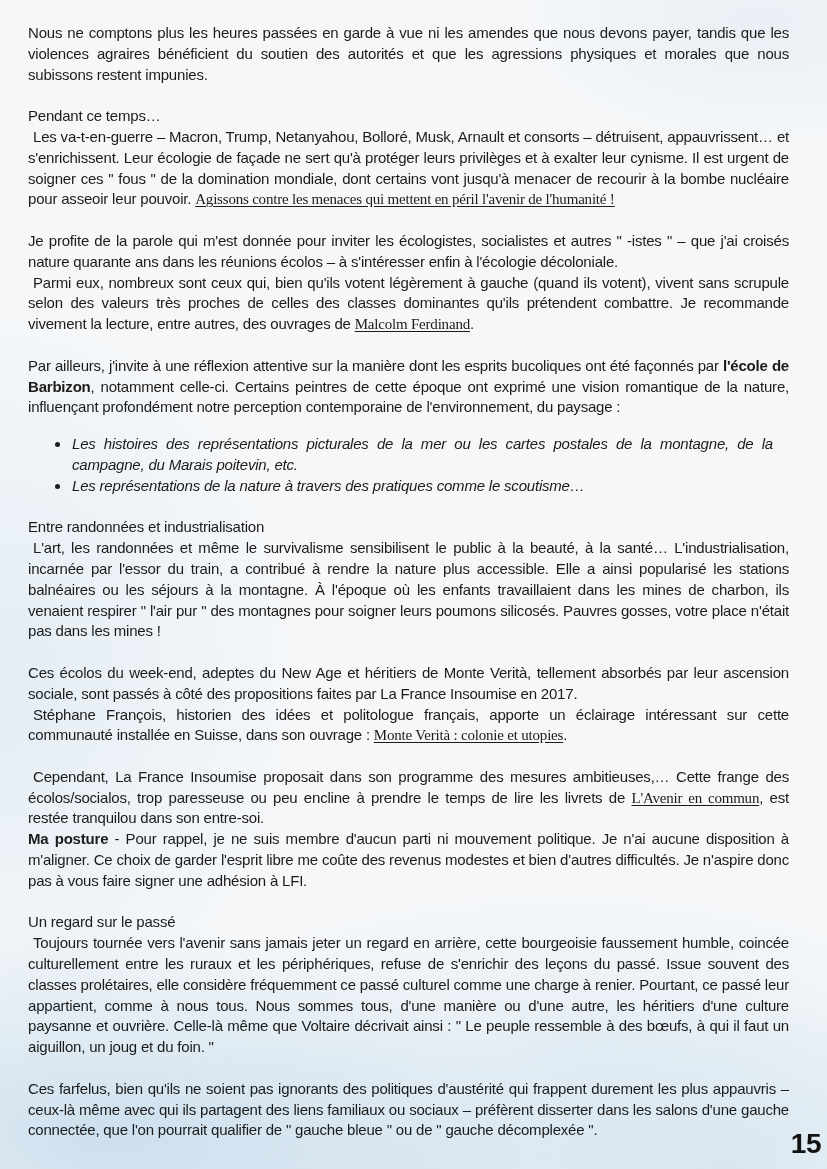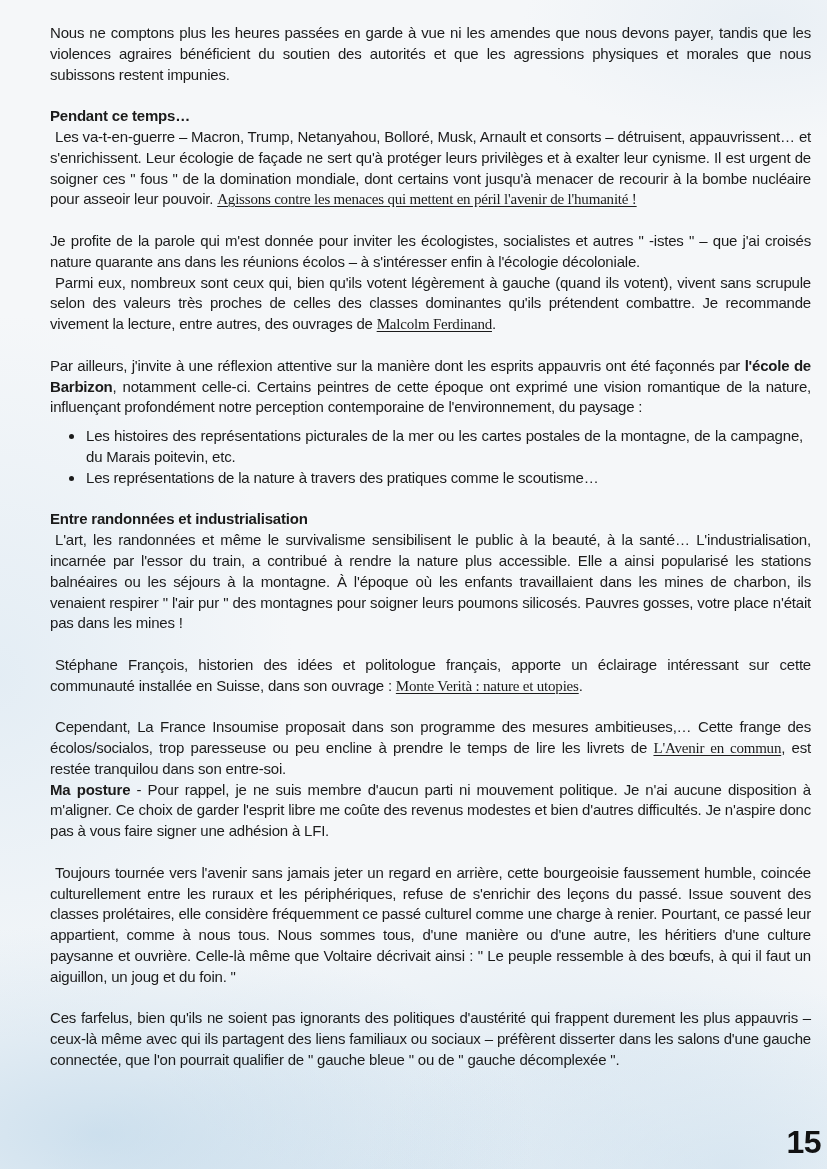--- a/index.html
+++ b/index.html
@@ -16,55 +16,56 @@
       radial-gradient(ellipse 620px 300px at 12% 97%, rgba(173,205,228,0.55), rgba(173,205,228,0) 70%),
       radial-gradient(ellipse 520px 260px at 88% 100%, rgba(184,212,232,0.45), rgba(184,212,232,0) 70%),
       radial-gradient(ellipse 420px 520px at 0% 58%, rgba(203,223,238,0.42), rgba(203,223,238,0) 70%),
       radial-gradient(ellipse 560px 220px at 68% 90%, rgba(197,219,236,0.35), rgba(197,219,236,0) 72%),
       radial-gradient(ellipse 340px 170px at 92% 2%, rgba(214,227,238,0.40), rgba(214,227,238,0) 70%),
       radial-gradient(ellipse 500px 260px at 45% 104%, rgba(188,214,233,0.40), rgba(188,214,233,0) 70%),
       #f5f7f9;
   }
   .content {
     position: absolute;
-    left: 50px; top: 23px; width: 761px;
+    left: 28px; top: 23px; width: 761px;
     color: #1b1b1b;
     font-size: 15px;
     line-height: 20.8px;
     letter-spacing: -0.2px;
     text-align: justify;
   }
   .section { margin: 0 0 20.8px 0; }
   .section:last-child { margin-bottom: 16px; }
   .para { margin: 0; }
   .heading {
     margin: 0;
     font-size: 15px;
-    font-weight: 700;
+    font-weight: 400;
     line-height: 20.8px;
     text-align: left;
   }
   ul.bullets {
-    margin: 8px;
+    margin: 16px;
     padding-left: 27px;
     list-style: disc;
+    font-style: italic;
   }
   ul.bullets li { padding-left: 1px; }
   .doc-link {
     color: inherit;
     text-decoration: underline;
     text-underline-offset: 2px;
     cursor: pointer;
     font-family: Liberation Serif, serif;
   }
   strong { font-weight: 700; }
   .page-number {
     position: absolute;
     right: 6px; bottom: 11px;
-    font-size: 32px;
+    font-size: 28px;
     font-weight: 700;
     letter-spacing: -0.5px;
     color: #121212;
     line-height: 1;
   }
 </style>
 </head>
 <body>
 
 <div class="page">
@@ -74,38 +75,40 @@
       </div>
       <div class="section">
         <h2 class="heading">Pendant ce temps…</h2>
         <p class="para" style="text-indent: 5px;"><span> Les va-t-en-guerre – Macron, Trump, Netanyahou, Bolloré, Musk, Arnault et consorts – détruisent, appauvrissent… et s'enrichissent. Leur écologie de façade ne sert qu'à protéger leurs privilèges et à exalter leur cynisme. Il est urgent de soigner ces " fous " de la domination mondiale, dont certains vont jusqu'à menacer de recourir à la bombe nucléaire pour asseoir leur pouvoir. </span><a class="doc-link">Agissons contre les menaces qui mettent en péril l'avenir de l'humanité !</a></p>
       </div>
       <div class="section">
         <p class="para"><span>Je profite de la parole qui m'est donnée pour inviter les écologistes, socialistes et autres " -istes " – que j'ai croisés nature quarante ans dans les réunions écolos – à s'intéresser enfin à l'écologie décoloniale.</span></p>
         <p class="para" style="text-indent: 5px;"><span> Parmi eux, nombreux sont ceux qui, bien qu'ils votent légèrement à gauche (quand ils votent), vivent sans scrupule selon des valeurs très proches de celles des classes dominantes qu'ils prétendent combattre. Je recommande vivement la lecture, entre autres, des ouvrages de </span><a class="doc-link">Malcolm Ferdinand</a><span>.</span></p>
       </div>
       <div class="section">
-        <p class="para"><span>Par ailleurs, j'invite à une réflexion attentive sur la manière dont les esprits appauvris ont été façonnés par </span><strong>l'école de Barbizon</strong><span>, notamment celle-ci. Certains peintres de cette époque ont exprimé une vision romantique de la nature, influençant profondément notre perception contemporaine de l'environnement, du paysage :</span></p>
+        <p class="para"><span>Par ailleurs, j'invite à une réflexion attentive sur la manière dont les esprits bucoliques ont été façonnés par </span><strong>l'école de Barbizon</strong><span>, notamment celle-ci. Certains peintres de cette époque ont exprimé une vision romantique de la nature, influençant profondément notre perception contemporaine de l'environnement, du paysage :</span></p>
         <ul class="bullets">
           <li><span>Les histoires des représentations picturales de la mer ou les cartes postales de la montagne, de la campagne, du Marais poitevin, etc.</span></li>
           <li><span>Les représentations de la nature à travers des pratiques comme le scoutisme…</span></li>
         </ul>
       </div>
       <div class="section">
         <h2 class="heading">Entre randonnées et industrialisation</h2>
         <p class="para" style="text-indent: 5px;"><span> L'art, les randonnées et même le survivalisme sensibilisent le public à la beauté, à la santé… L'industrialisation, incarnée par l'essor du train, a contribué à rendre la nature plus accessible. Elle a ainsi popularisé les stations balnéaires ou les séjours à la montagne. À l'époque où les enfants travaillaient dans les mines de charbon, ils venaient respirer " l'air pur " des montagnes pour soigner leurs poumons silicosés. Pauvres gosses, votre place n'était pas dans les mines !</span></p>
       </div>
       <div class="section">
-        <p class="para" style="text-indent: 5px;"><span> Stéphane François, historien des idées et politologue français, apporte un éclairage intéressant sur cette communauté installée en Suisse, dans son ouvrage : </span><a class="doc-link">Monte Verità : nature et utopies</a><span>.</span></p>
+        <p class="para"><span>Ces écolos du week-end, adeptes du New Age et héritiers de Monte Verità, tellement absorbés par leur ascension sociale, sont passés à côté des propositions faites par La France Insoumise en 2017.</span></p>
+        <p class="para" style="text-indent: 5px;"><span> Stéphane François, historien des idées et politologue français, apporte un éclairage intéressant sur cette communauté installée en Suisse, dans son ouvrage : </span><a class="doc-link">Monte Verità : colonie et utopies</a><span>.</span></p>
       </div>
       <div class="section">
         <p class="para" style="text-indent: 5px;"><span> Cependant, La France Insoumise proposait dans son programme des mesures ambitieuses,… Cette frange des écolos/socialos, trop paresseuse ou peu encline à prendre le temps de lire les livrets de </span><a class="doc-link">L'Avenir en commun</a><span>, est restée tranquilou dans son entre-soi.</span></p>
         <p class="para"><strong>Ma posture</strong><span> - Pour rappel, je ne suis membre d'aucun parti ni mouvement politique. Je n'ai aucune disposition à m'aligner. Ce choix de garder l'esprit libre me coûte des revenus modestes et bien d'autres difficultés. Je n'aspire donc pas à vous faire signer une adhésion à LFI.</span></p>
       </div>
       <div class="section">
+        <h2 class="heading">Un regard sur le passé</h2>
         <p class="para" style="text-indent: 5px;"><span> Toujours tournée vers l'avenir sans jamais jeter un regard en arrière, cette bourgeoisie faussement humble, coincée culturellement entre les ruraux et les périphériques, refuse de s'enrichir des leçons du passé. Issue souvent des classes prolétaires, elle considère fréquemment ce passé culturel comme une charge à renier. Pourtant, ce passé leur appartient, comme à nous tous. Nous sommes tous, d'une manière ou d'une autre, les héritiers d'une culture paysanne et ouvrière. Celle-là même que Voltaire décrivait ainsi : " Le peuple ressemble à des bœufs, à qui il faut un aiguillon, un joug et du foin. "</span></p>
       </div>
       <div class="section">
         <p class="para"><span>Ces farfelus, bien qu'ils ne soient pas ignorants des politiques d'austérité qui frappent durement les plus appauvris – ceux-là même avec qui ils partagent des liens familiaux ou sociaux – préfèrent disserter dans les salons d'une gauche connectée, que l'on pourrait qualifier de " gauche bleue " ou de " gauche décomplexée ".</span></p>
       </div>
     </div>
   <div class="page-number">15</div>
 </div>
 
 </body></html>

